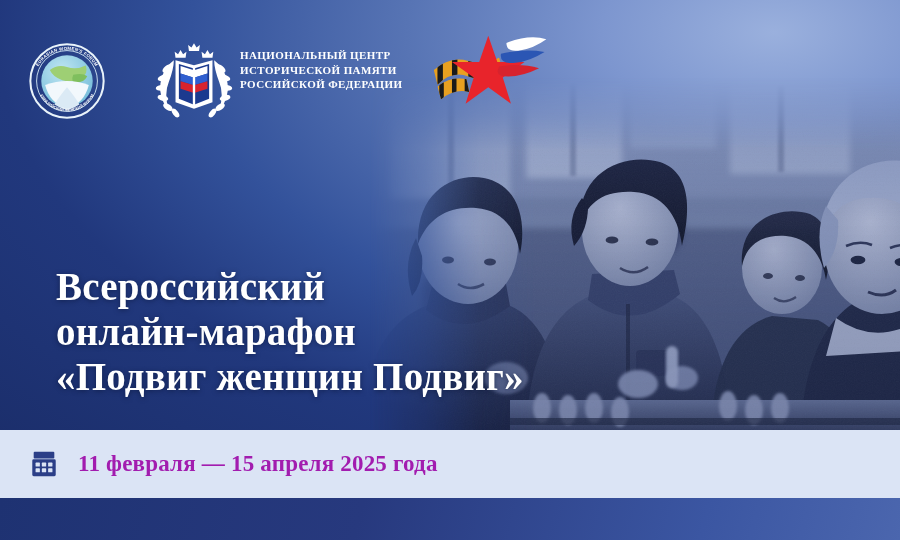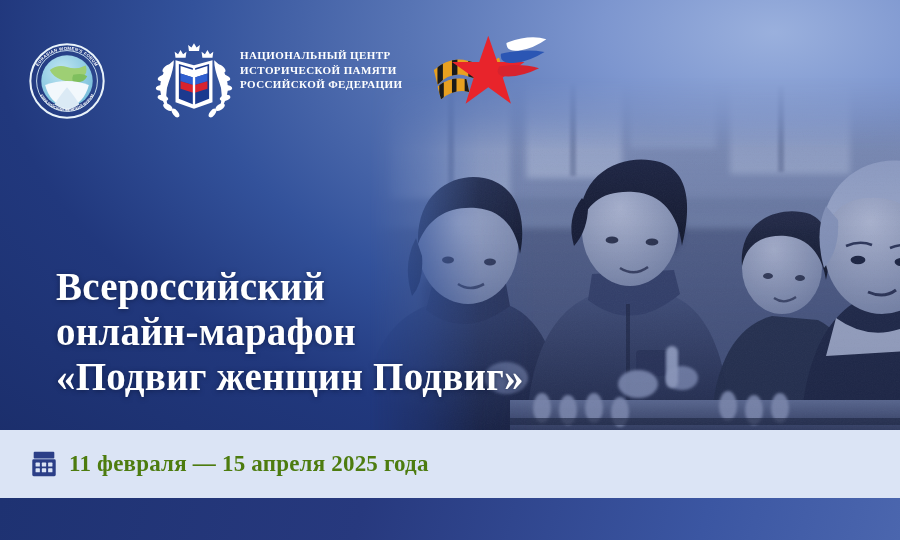--- a/index.html
+++ b/index.html
@@ -93,22 +93,22 @@
     left: 0;
     top: 430px;
     width: 900px;
     height: 68px;
     background: #dbe4f5;
     display: flex;
     align-items: center;
   }
   .cal-icon { margin-left: 29px; width: 30px; height: 30px; flex: none; }
   .date-text {
-    margin-left: 10px;
-    color: #4d7c0f;
+    margin-left: 19px;
+    color: #a21caf;
     font-family: "Liberation Serif", "DejaVu Serif", serif;
     font-weight: 700;
     font-size: 23px;
     letter-spacing: .2px;
     white-space: nowrap;
   }
   .bottom-strip {
     position: absolute;
     left: 0; top: 498px;
     width: 900px; height: 42px;

